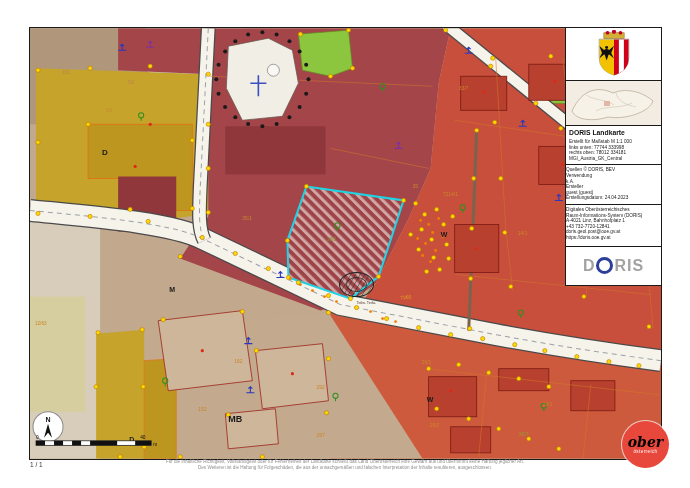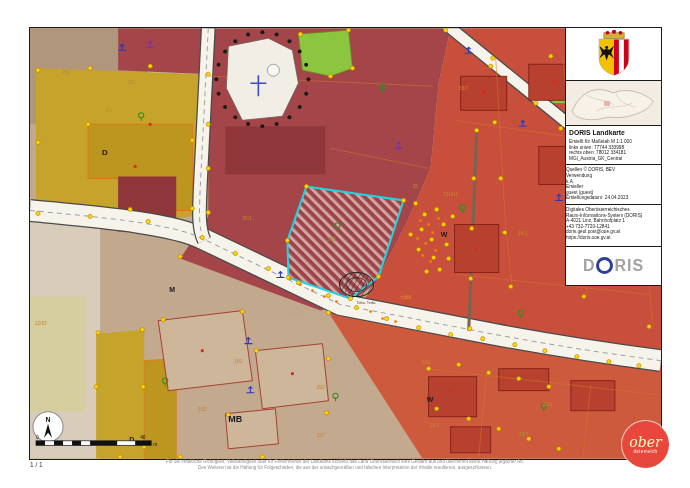--- a/index.html
+++ b/index.html
@@ -17,21 +17,21 @@
   .p-sep{border-top:1px solid #1a1a1a;margin:1px -3px;padding-top:2px;}
   .p-line{font-size:4.7px;line-height:5.6px;color:#222;white-space:nowrap;}
   .logo-box{height:38px;display:flex;align-items:center;justify-content:center;background:#fff;border-bottom:none;}
   .doris-logo{display:flex;align-items:center;font-weight:bold;font-size:16px;color:#a2a2a2;letter-spacing:1px;}
   .doris-o{display:inline-block;width:11px;height:11px;border:3px solid #2b3e9a;border-radius:50%;margin:0 1px;}
   
   .page-ind{position:absolute;left:30px;top:461px;font-size:6.5px;color:#333;}
   .disclaimer{position:absolute;left:0;top:459px;width:100%;text-align:center;font-size:4.6px;line-height:5.6px;color:#8f8f8f;}
   
   .brand{position:absolute;left:622px;top:421px;width:47px;height:47px;border-radius:50%;background:#e8473b;display:flex;flex-direction:column;align-items:center;justify-content:center;box-shadow:0 0 0 1px rgba(255,255,255,.7);}
-  .brand .l1{font-family:"DejaVu Serif","Liberation Serif",serif;font-style:italic;font-weight:normal;color:#fef9c3;font-size:14px;line-height:13px;}
+  .brand .l1{font-family:"DejaVu Serif","Liberation Serif",serif;font-style:italic;font-weight:bold;color:#000000;font-size:14px;line-height:13px;}
   .brand .l2{color:#fff;font-size:4.6px;letter-spacing:.4px;}
 </style>
 </head>
 <body>
 
 <div class="map-frame">
 <svg width="631" height="431" viewBox="0 0 630 430">
   <defs>
     <pattern id="hatch" width="7" height="7" patternUnits="userSpaceOnUse" patternTransform="rotate(-45)">
       <rect width="7" height="7" fill="#9e4348"></rect>

